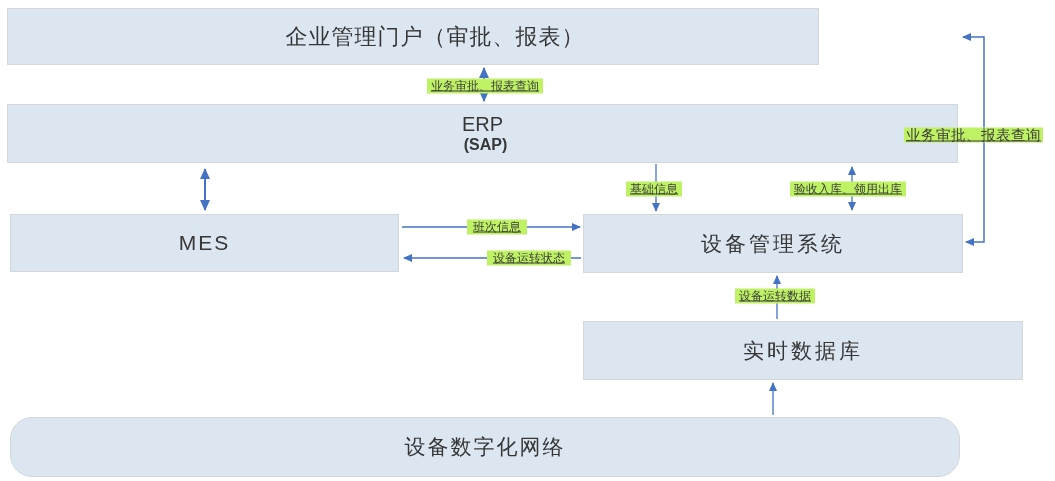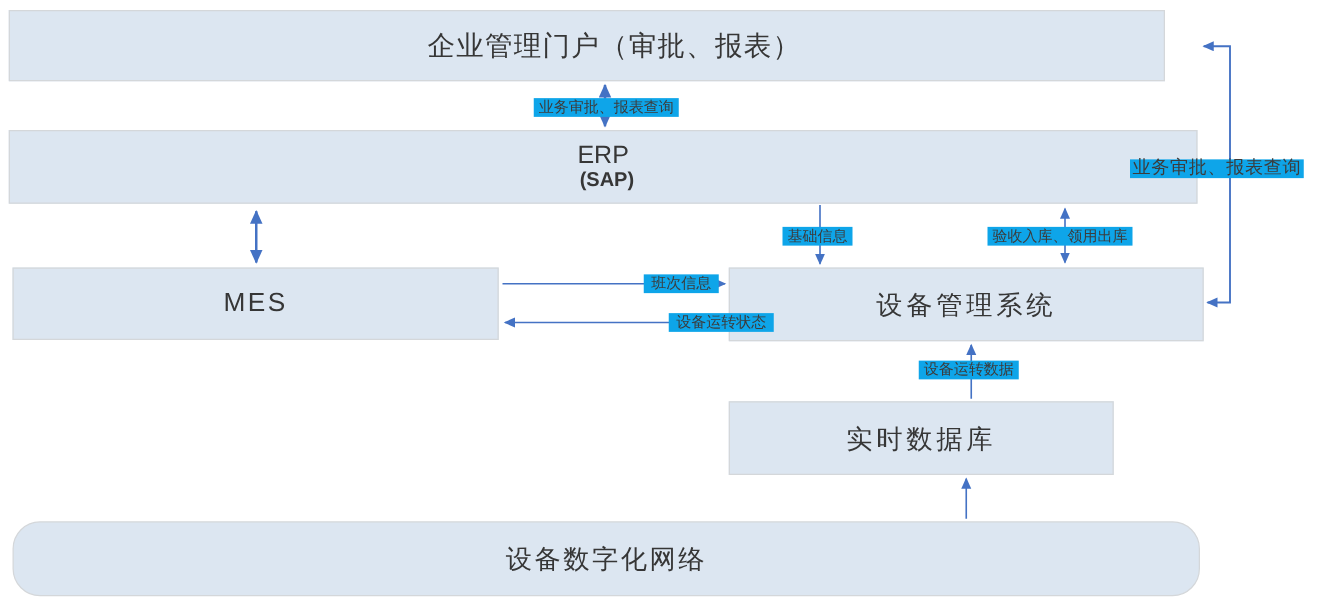--- a/index.html
+++ b/index.html
@@ -19,49 +19,50 @@
     background: #dce6f1;
     border: 1px solid #d4d7da;
     display: flex;
     align-items: center;
     justify-content: center;
     color: #363636;
     z-index: 1;
     letter-spacing: 1px;
   }
 
-  #box-portal   { left: 7px;   top: 8px;   width: 925px; height: 57px; font-size: 22px; padding-left: 44px; }
+  #box-portal   { left: 7px;   top: 8px;   width: 812px; height: 57px; font-size: 22px; padding-left: 44px; }
   #box-erp      { left: 7px;   top: 104px; width: 951px; height: 59px; font-size: 20px; letter-spacing: 0; flex-direction: column; }
   #box-mes      { left: 10px;  top: 214px; width: 389px; height: 58px; font-size: 21px; letter-spacing: 2px; }
   #box-equip    { left: 583px; top: 214px; width: 380px; height: 59px; font-size: 21px; letter-spacing: 3px; }
-  #box-rtdb     { left: 583px; top: 321px; width: 308px; height: 59px; font-size: 21px; letter-spacing: 3px; }
+  #box-rtdb     { left: 583px; top: 321px; width: 440px; height: 59px; font-size: 21px; letter-spacing: 3px; }
   #box-network  { left: 10px;  top: 417px; width: 950px; height: 60px; font-size: 21px; letter-spacing: 2px; border-radius: 22px; }
 
   #box-erp .erp-sub { font-weight: bold; font-size: 16px; margin-left: 6px; }
 
   .connector-layer {
     position: absolute;
     left: 0; top: 0;
     width: 1055px; height: 481px;
     z-index: 2;
     pointer-events: none;
   }
 
   .edge-label {
     position: absolute;
     transform: translate(-50%, -50%);
-    background: #0ea5e9;
+    background: #bef264;
     color: #3c3c3c;
     font-size: 12px;
     line-height: 15px;
     white-space: nowrap;
     padding: 0 4px;
     z-index: 3;
+    text-decoration: underline;
   }
-  .edge-label.small-gap { padding: 0 6px; margin-left: 48px; }
+  .edge-label.small-gap { padding: 0 6px; }
   #label-collect-data { font-size: 13px; }
   #label-portal-equip {
     transform: translateY(-50%);
     left: 904px; top: 135px;
     font-size: 14.5px;
     padding: 0 2px;
     letter-spacing: 0.5px;
   }
 </style>
 </head>

